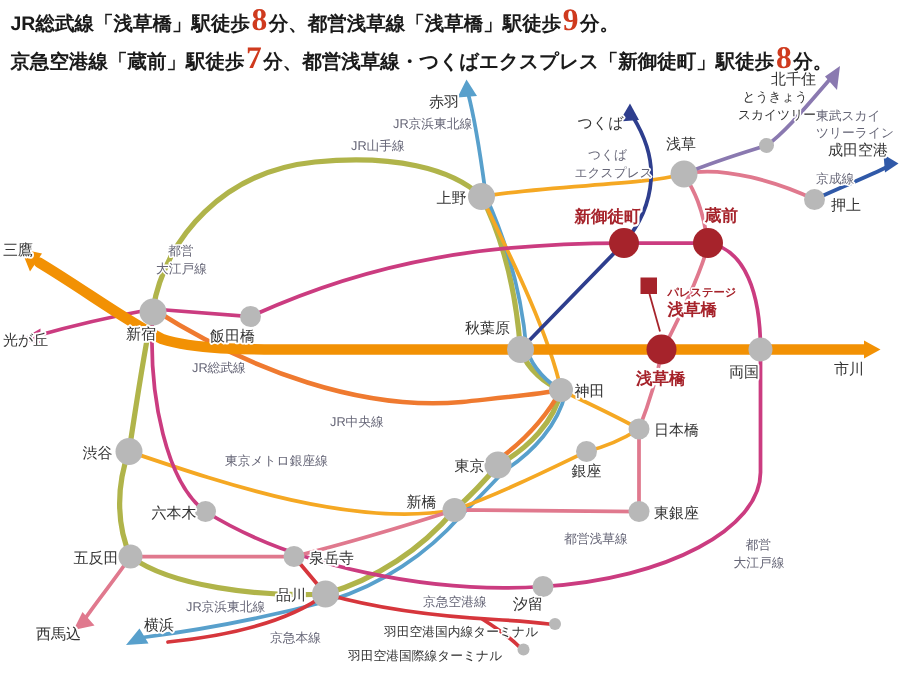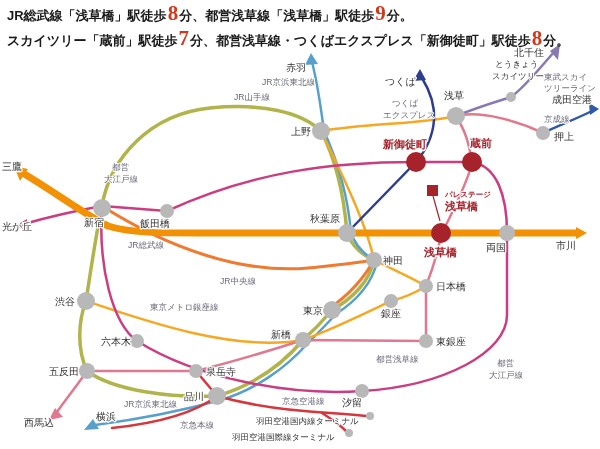--- a/index.html
+++ b/index.html
@@ -18,21 +18,21 @@
   .hl{font-size:11px;font-weight:700;fill:#a6232b;stroke:#fff;stroke-width:3px;paint-order:stroke;}
   .hls{font-size:7.5px;font-weight:700;fill:#a6232b;stroke:#fff;stroke-width:2px;paint-order:stroke;}
 </style>
 </head>
 <body>
 
 <div class="page">
 
   <div class="header">
     <p class="hline"><span>JR総武線「浅草橋」駅徒歩</span><span class="num">8</span><span>分、都営浅草線「浅草橋」駅徒歩</span><span class="num">9</span><span>分。</span></p>
-    <p class="hline"><span>スカイツリー「蔵前」駅徒歩</span><span class="num">7</span><span>分、都営浅草線・つくばエクスプレス「新御徒町」駅徒歩</span><span class="num">8</span><span>分。</span></p>
+    <p class="hline"><span>京急空港線「蔵前」駅徒歩</span><span class="num">7</span><span>分、都営浅草線・つくばエクスプレス「新御徒町」駅徒歩</span><span class="num">8</span><span>分。</span></p>
   </div>
 
   <svg width="600" height="449" viewBox="0 0 600 449" xmlns="http://www.w3.org/2000/svg">
 
     <g>
       <path class="rail" stroke-width="3.5" d="M 102 206 C 110 158 150 114 210 108 C 262 103 301 112 321 131 C 336 160 344 195 347 233 C 352 247 364 256 374 260 C 370 281 352 299 332 310 C 322 322 312 332 303 340 C 281 366 251 386 217 396 C 172 398 114 391 87 371 C 77 349 78 322 86 301 C 91 269 96 234 102 206 Z" stroke="#b0b44a"></path>
       <path class="rail" stroke-width="2.5" d="M 312 62 C 318 85 321 109 324 131 C 338 162 348 197 351 233 C 356 247 366 256 377 262 C 372 283 356 301 336 314 C 326 325 316 335 307 344 C 285 369 254 390 221 400 C 181 411 141 419 95 425" stroke="#58a0cc"></path>
       <path class="rail" stroke-width="2.5" d="M 456 116 C 425 124 370 123 321 131 C 338 166 366 222 374 260 C 392 269 410 277 426 286 C 415 293 403 298 391 301 C 362 315 331 330 303 340 C 235 352 148 322 86 301" stroke="#f5a823"></path>
       <path class="rail" stroke-width="3" d="M 102 206 C 168 248 242 274 308 268 C 336 265 358 263 374 260 C 363 280 347 296 330 308" stroke="#ef7a30"></path>
       <path class="rail" stroke-width="2.5" d="M 24 224 C 52 216 80 210 102 206" stroke="#cb3c80"></path>

